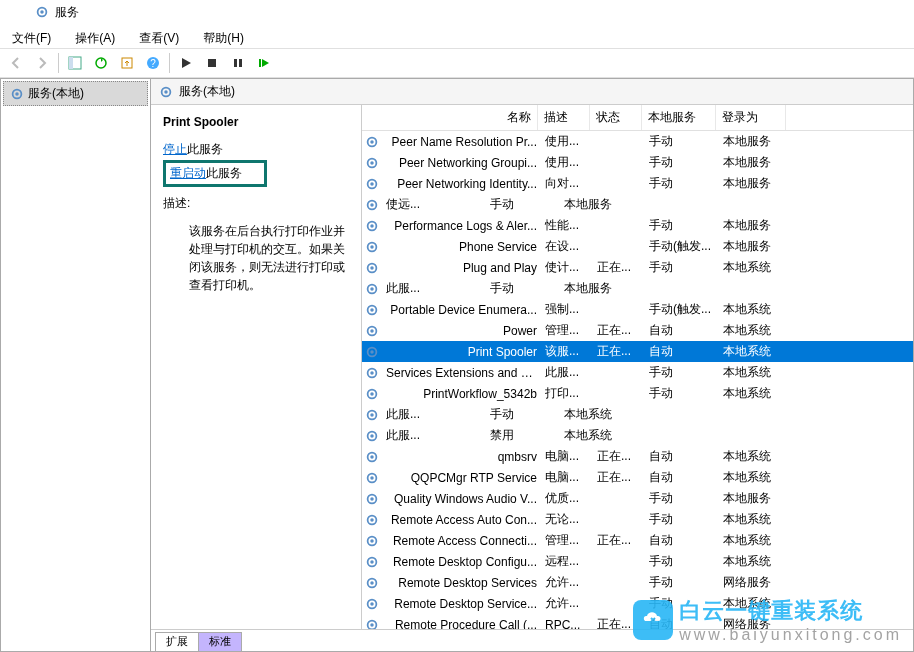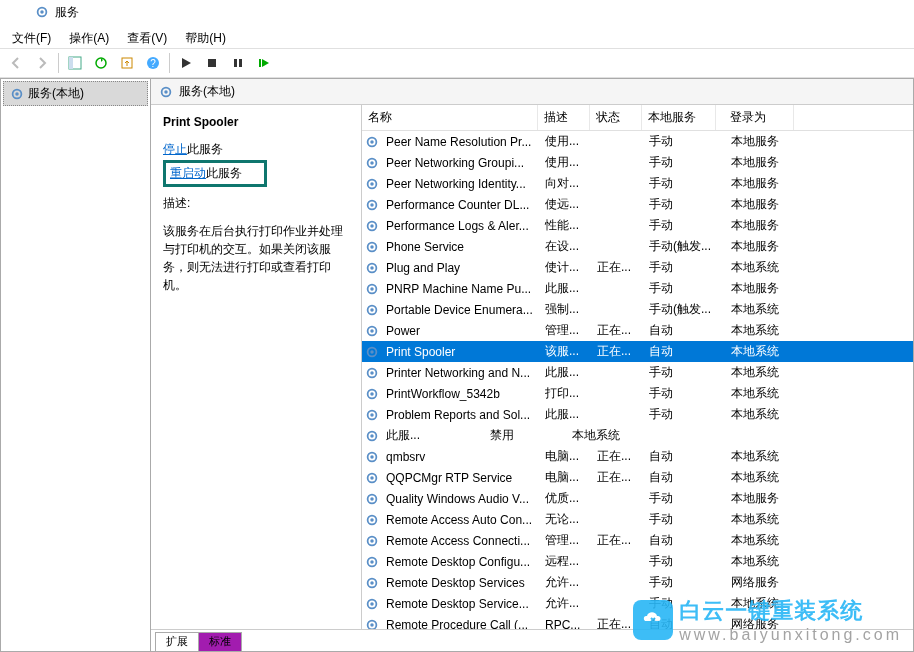--- a/index.html
+++ b/index.html
@@ -2,21 +2,21 @@
 <html><head>
 <meta charset="utf-8">
 <style>
 * { box-sizing: border-box; margin: 0; padding: 0; }
 body { font-family: "Microsoft YaHei", "Segoe UI", sans-serif; font-size: 12px; background: #fff; width: 914px; height: 652px; overflow: hidden; position: relative; }
 
 .titlebar { display: flex; align-items: center; padding: 4px 6px; height: 24px; margin-left: 29px; }
 .titlebar .gear { width: 14px; height: 14px; margin-right: 6px; }
 .gear svg { width: 100%; height: 100%; }
 
-.menubar { display: flex; padding: 4px 6px; height: 24px; gap: 6px; }
+.menubar { display: flex; padding: 4px 6px; height: 24px; gap: 12px; }
 .menubar span { padding: 2px 6px; cursor: default; }
 
 .toolbar { display: flex; align-items: center; padding: 2px 4px; height: 30px; border-top: 1px solid #e0e0e0; border-bottom: 1px solid #e0e0e0; gap: 2px; }
 .tbtn { width: 24px; height: 24px; display: flex; align-items: center; justify-content: center; border: 1px solid transparent; }
 .tbtn.disabled { opacity: 0.4; }
 .tsep { width: 1px; height: 20px; background: #ccc; margin: 0 2px; }
 
 .body-area { display: flex; height: calc(652px - 24px - 24px - 30px); border: 1px solid #aaa; }
 .left-pane { width: 150px; border-right: 1px solid #aaa; background: #fff; }
 .tree-item { display: flex; align-items: center; padding: 3px 6px; background: #d9d9d9; border: 1px dotted #888; margin: 2px; }
@@ -27,36 +27,36 @@
 .right-header .gear { width: 14px; height: 14px; margin-right: 6px; }
 
 .right-content { flex: 1; display: flex; overflow: hidden; }
 .detail-pane { width: 210px; padding: 10px 12px; }
 .detail-title { font-weight: bold; margin-bottom: 12px; }
 .detail-links { }
 .link-row { margin: 2px 0; }
 .link-blue { color: #0066cc; text-decoration: underline; cursor: pointer; }
 .restart-box { border: 3px solid #0f766e; padding: 2px 22px 2px 4px; display: inline-block; }
 .desc-label { margin-top: 8px; margin-bottom: 10px; }
-.desc-text { line-height: 1.5; }
+.desc-text { line-height: 1.5; margin-left: 26px; }
 
 .list-wrapper { flex: 1; border-left: 1px solid #ccc; overflow-y: auto; overflow-x: hidden; }
 .list-header { display: flex; position: sticky; top: 0; background: #fff; border-bottom: 1px solid #e0e0e0; }
 .col { padding: 4px 6px; border-right: 1px solid #e8e8e8; white-space: nowrap; overflow: hidden; text-overflow: ellipsis; }
-.c-name { width: 176px; } .c-desc { width: 52px; } .c-stat { width: 52px; } .c-type { width: 74px; } .c-logon { width: 70px; margin-left: 8px; }
+.c-name { width: 176px; text-align: right; } .c-desc { width: 52px; } .c-stat { width: 52px; } .c-type { width: 74px; } .c-logon { width: 70px; }
 
 .list-body { }
 .row { display: flex; align-items: center; height: 21px; cursor: default; }
 .row.selected { background: #0078d7; color: #fff; }
 .row .gear { width: 14px; height: 14px; margin: 0 3px; flex-shrink: 0; }
 .row .c-name { width: 159px; }
 .cell { padding: 2px 4px; white-space: nowrap; overflow: hidden; text-overflow: ellipsis; }
 
 .tabs { border-top: 1px solid #ccc; padding: 2px 0 0 4px; height: 22px; display: flex; }
-.tab { border: 1px solid #aaa; border-bottom: none; padding: 1px 10px; margin-right: -1px; font-size: 11px; background: #a21caf; cursor: default; position: relative; }
+.tab { border: 1px solid #aaa; border-bottom: none; padding: 1px 10px; margin-right: -1px; font-size: 11px; background: #c4b5fd; cursor: default; position: relative; }
 .tab.active { background: #fff; z-index: 1; }
 
 .watermark { position: absolute; right: 12px; bottom: 8px; display: flex; align-items: center; opacity: 0.9; pointer-events: none; }
 .wm-icon { width: 40px; height: 40px; background: #29b6f6; border-radius: 8px; display: flex; align-items: center; justify-content: center; margin-right: 6px; }
 .wm-text-main { font-size: 22px; font-weight: bold; color: #29b6f6; letter-spacing: 1px; }
 .wm-text-sub { font-size: 16px; color: #999; letter-spacing: 3px; }
 </style>
 </head>
 <body>
 
@@ -215,21 +215,20 @@
               <span class="cell c-desc">向对...</span>
               <span class="cell c-stat"></span>
               <span class="cell c-type">手动</span>
               <span class="cell c-logon">本地服务</span>
             </div>
             <div class="row">
               <span class="gear"><svg viewBox="0 0 16 16">
                   <circle cx="8" cy="8" r="5" fill="none" stroke="#5a8fc7" stroke-width="2"></circle>
                   <circle cx="8" cy="8" r="2" fill="#5a8fc7"></circle>
                 </svg></span>
-              <span class="cell c-name">Performance Counter DL...</span>
               <span class="cell c-desc">使远...</span>
               <span class="cell c-stat"></span>
               <span class="cell c-type">手动</span>
               <span class="cell c-logon">本地服务</span>
             </div>
             <div class="row">
               <span class="gear"><svg viewBox="0 0 16 16">
                   <circle cx="8" cy="8" r="5" fill="none" stroke="#5a8fc7" stroke-width="2"></circle>
                   <circle cx="8" cy="8" r="2" fill="#5a8fc7"></circle>
                 </svg></span>
@@ -259,21 +258,20 @@
               <span class="cell c-desc">使计...</span>
               <span class="cell c-stat">正在...</span>
               <span class="cell c-type">手动</span>
               <span class="cell c-logon">本地系统</span>
             </div>
             <div class="row">
               <span class="gear"><svg viewBox="0 0 16 16">
                   <circle cx="8" cy="8" r="5" fill="none" stroke="#5a8fc7" stroke-width="2"></circle>
                   <circle cx="8" cy="8" r="2" fill="#5a8fc7"></circle>
                 </svg></span>
-              <span class="cell c-name">PNRP Machine Name Pu...</span>
               <span class="cell c-desc">此服...</span>
               <span class="cell c-stat"></span>
               <span class="cell c-type">手动</span>
               <span class="cell c-logon">本地服务</span>
             </div>
             <div class="row">
               <span class="gear"><svg viewBox="0 0 16 16">
                   <circle cx="8" cy="8" r="5" fill="none" stroke="#5a8fc7" stroke-width="2"></circle>
                   <circle cx="8" cy="8" r="2" fill="#5a8fc7"></circle>
                 </svg></span>
@@ -303,21 +301,21 @@
               <span class="cell c-desc">该服...</span>
               <span class="cell c-stat">正在...</span>
               <span class="cell c-type">自动</span>
               <span class="cell c-logon">本地系统</span>
             </div>
             <div class="row">
               <span class="gear"><svg viewBox="0 0 16 16">
                   <circle cx="8" cy="8" r="5" fill="none" stroke="#5a8fc7" stroke-width="2"></circle>
                   <circle cx="8" cy="8" r="2" fill="#5a8fc7"></circle>
                 </svg></span>
-              <span class="cell c-name">Printer Networking and N...</span>
+              <span class="cell c-name">Services Extensions and N...</span>
               <span class="cell c-desc">此服...</span>
               <span class="cell c-stat"></span>
               <span class="cell c-type">手动</span>
               <span class="cell c-logon">本地系统</span>
             </div>
             <div class="row">
               <span class="gear"><svg viewBox="0 0 16 16">
                   <circle cx="8" cy="8" r="5" fill="none" stroke="#5a8fc7" stroke-width="2"></circle>
                   <circle cx="8" cy="8" r="2" fill="#5a8fc7"></circle>
                 </svg></span>
@@ -325,21 +323,20 @@
               <span class="cell c-desc">打印...</span>
               <span class="cell c-stat"></span>
               <span class="cell c-type">手动</span>
               <span class="cell c-logon">本地系统</span>
             </div>
             <div class="row">
               <span class="gear"><svg viewBox="0 0 16 16">
                   <circle cx="8" cy="8" r="5" fill="none" stroke="#5a8fc7" stroke-width="2"></circle>
                   <circle cx="8" cy="8" r="2" fill="#5a8fc7"></circle>
                 </svg></span>
-              <span class="cell c-name">Problem Reports and Sol...</span>
               <span class="cell c-desc">此服...</span>
               <span class="cell c-stat"></span>
               <span class="cell c-type">手动</span>
               <span class="cell c-logon">本地系统</span>
             </div>
             <div class="row">
               <span class="gear"><svg viewBox="0 0 16 16">
                   <circle cx="8" cy="8" r="5" fill="none" stroke="#5a8fc7" stroke-width="2"></circle>
                   <circle cx="8" cy="8" r="2" fill="#5a8fc7"></circle>
                 </svg></span>

